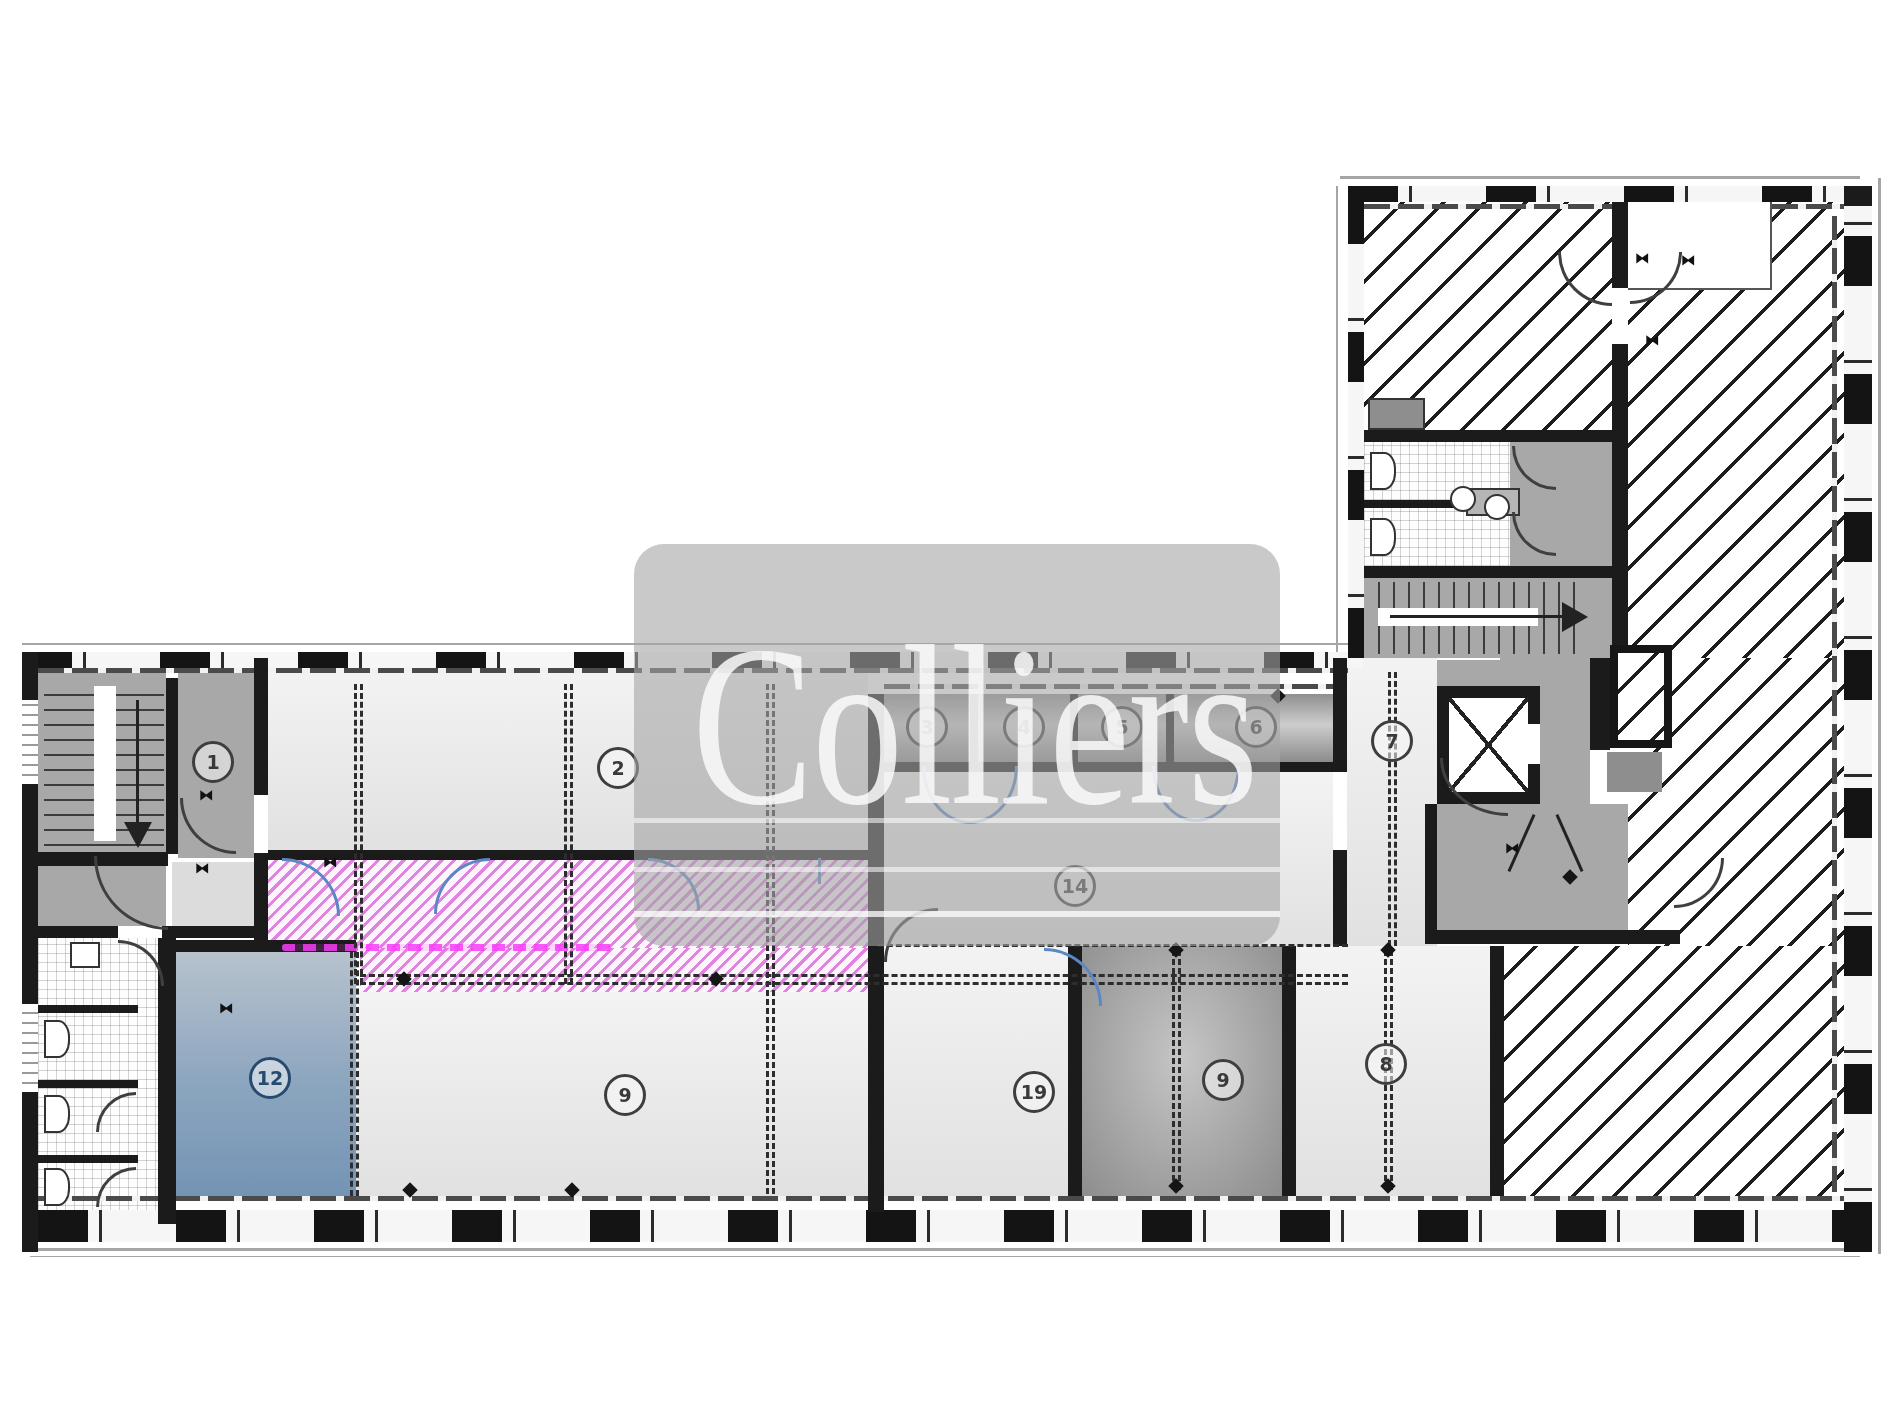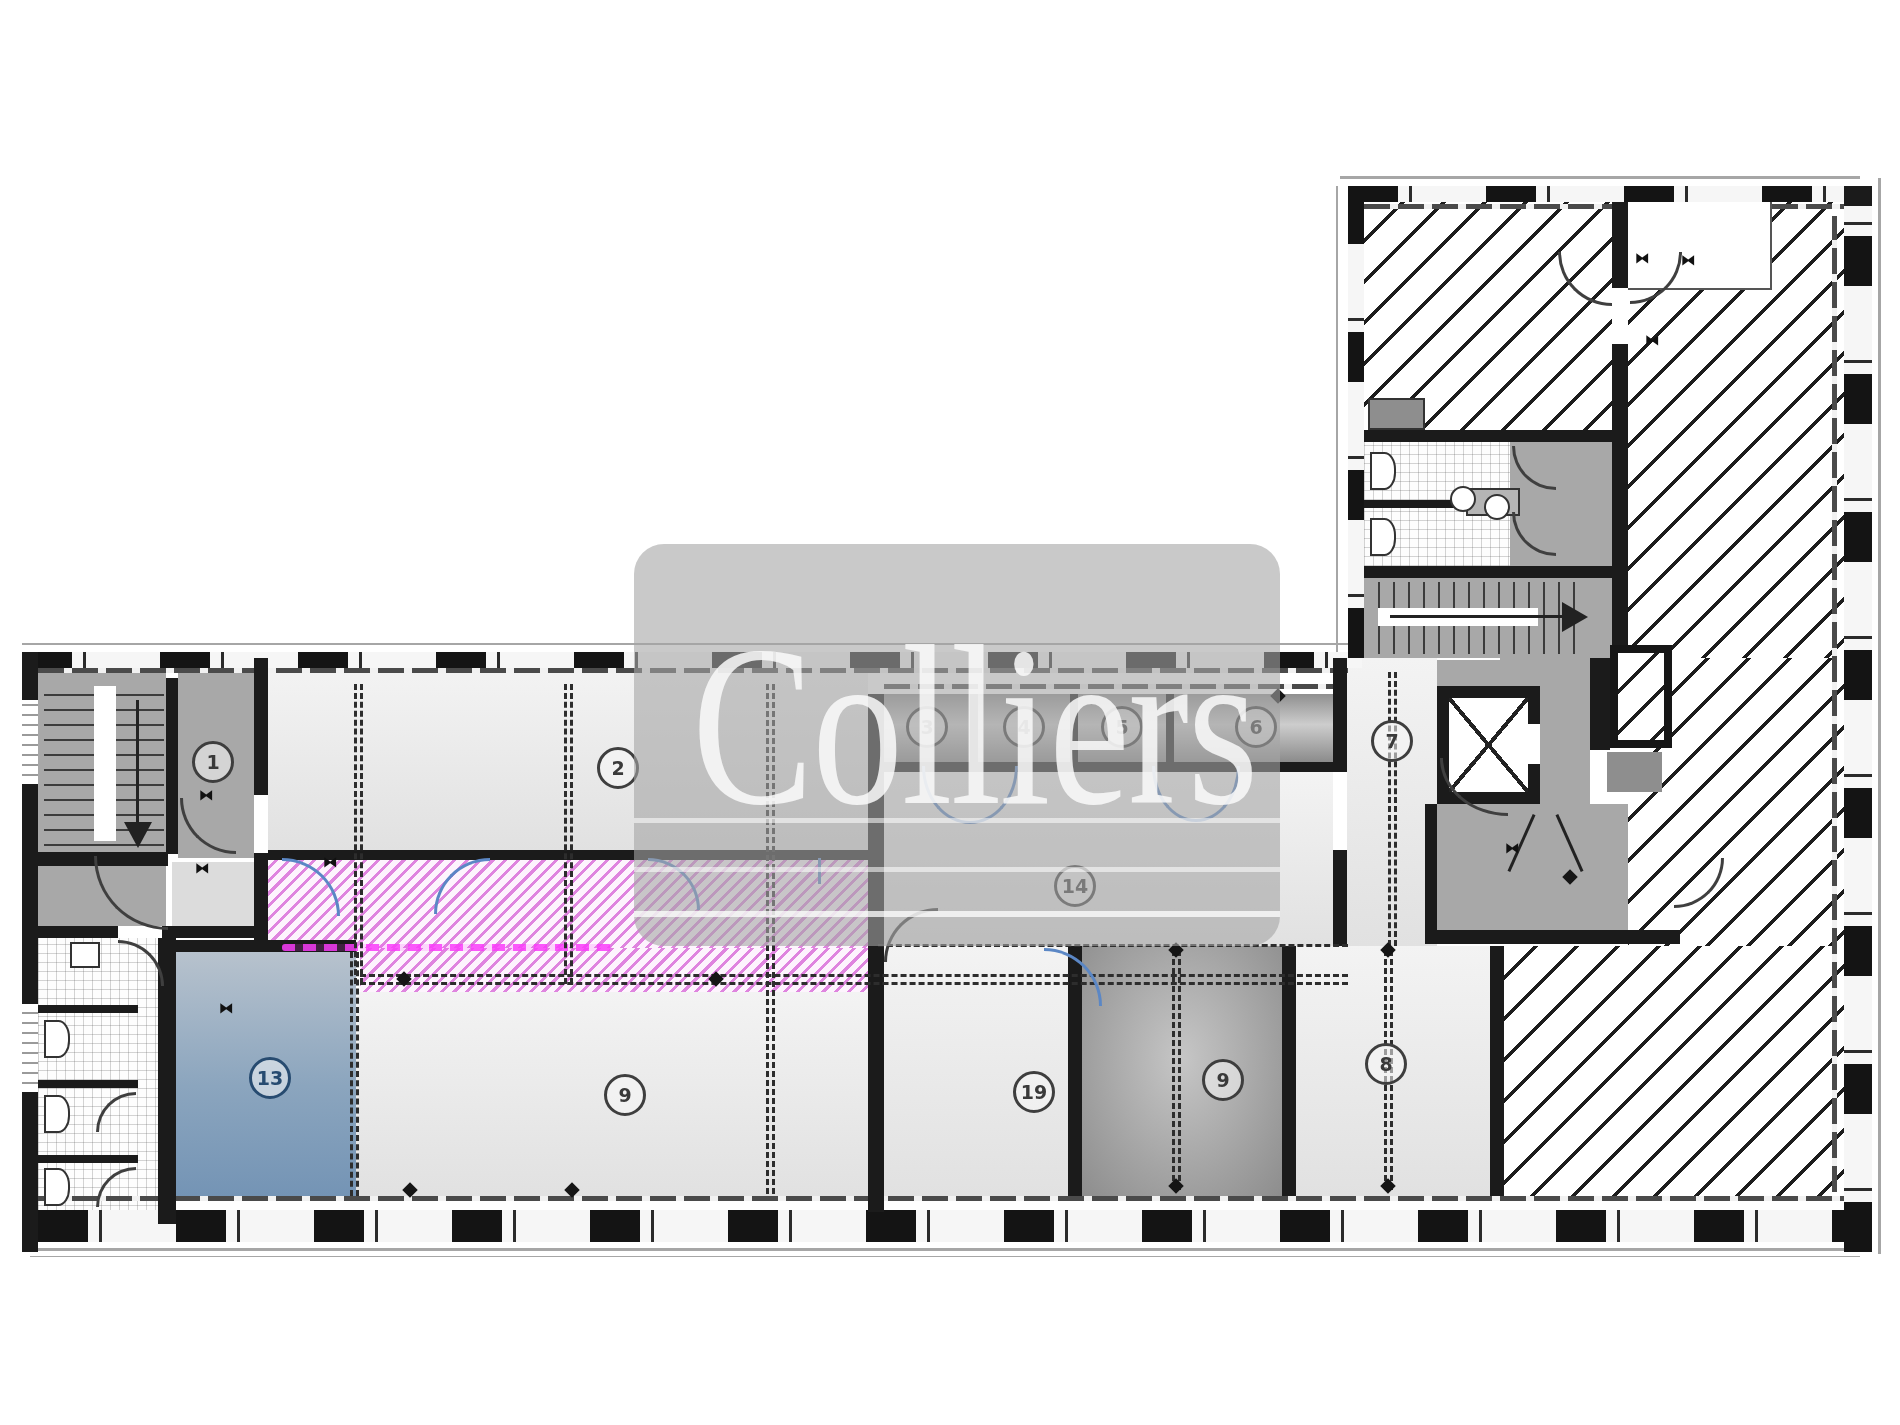--- a/index.html
+++ b/index.html
@@ -258,21 +258,21 @@
   <div class="a crc" style="left:1034px;top:1092px">
       <span>19</span>
     </div>
   <div class="a crc" style="left:1075px;top:886px">
       <span>14</span>
     </div>
   <div class="a crc" style="left:625px;top:1095px">
       <span>9</span>
     </div>
   <div class="a crc c13" style="left:270px;top:1078px">
-      <span>13</span>
+      <span>12</span>
     </div>
 
   <div class="a wmbox" style="left:634px;top:544px;width:646px;height:402px"></div>
   <div class="a wmrule" style="left:634px;top:818px;width:646px;height:5px"></div>
   <div class="a wmrule" style="left:634px;top:867px;width:646px;height:5px"></div>
   <div class="a wmrule" style="left:634px;top:911px;width:646px;height:6px;background:rgba(255,255,255,.75)"></div>
   <div class="a wmtext" style="left:692px;top:612px">Colliers</div>
 
 </div>
 

